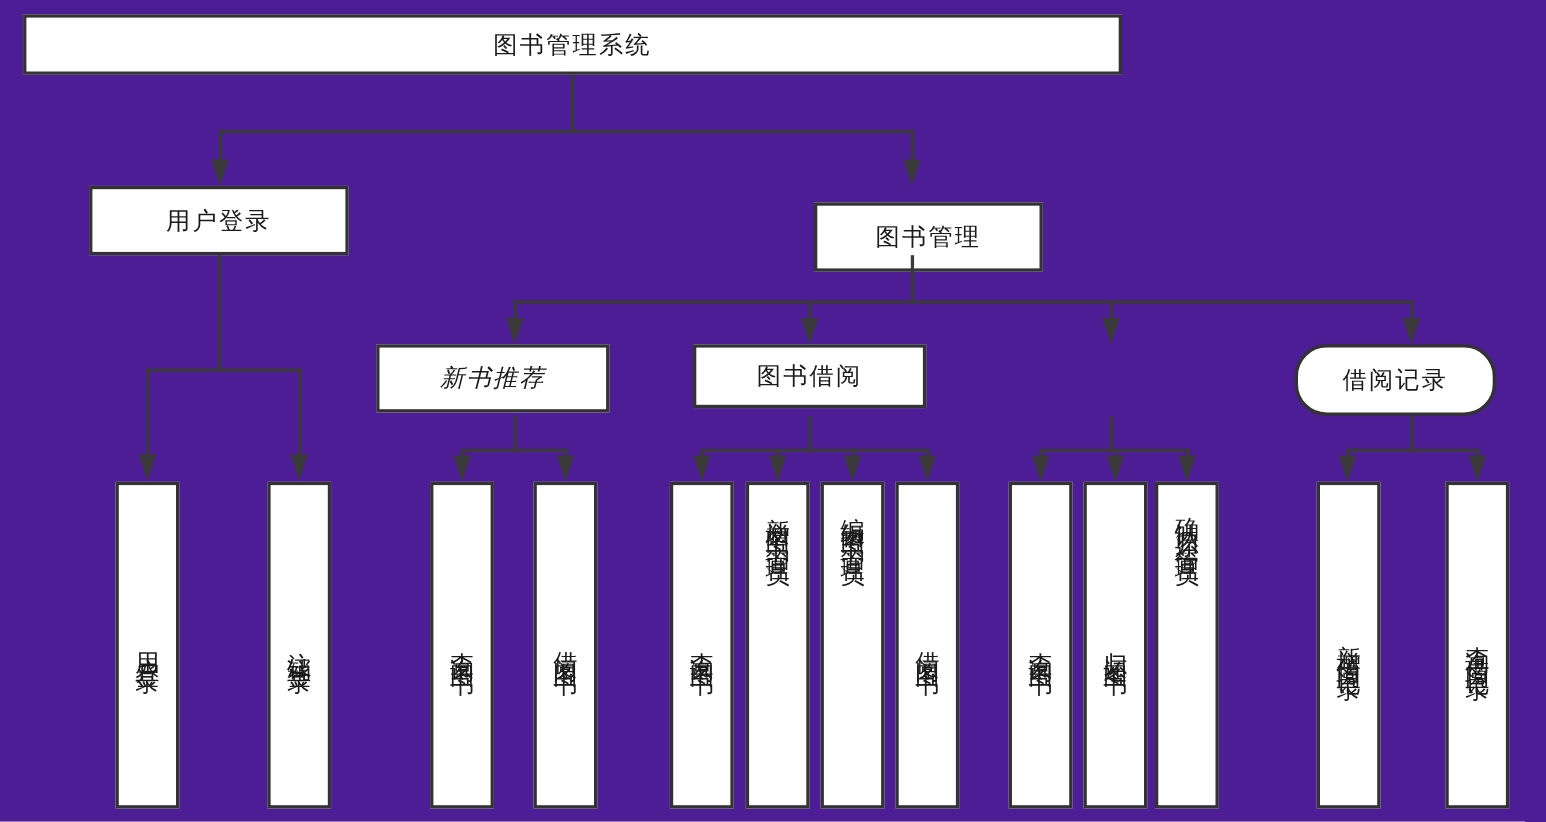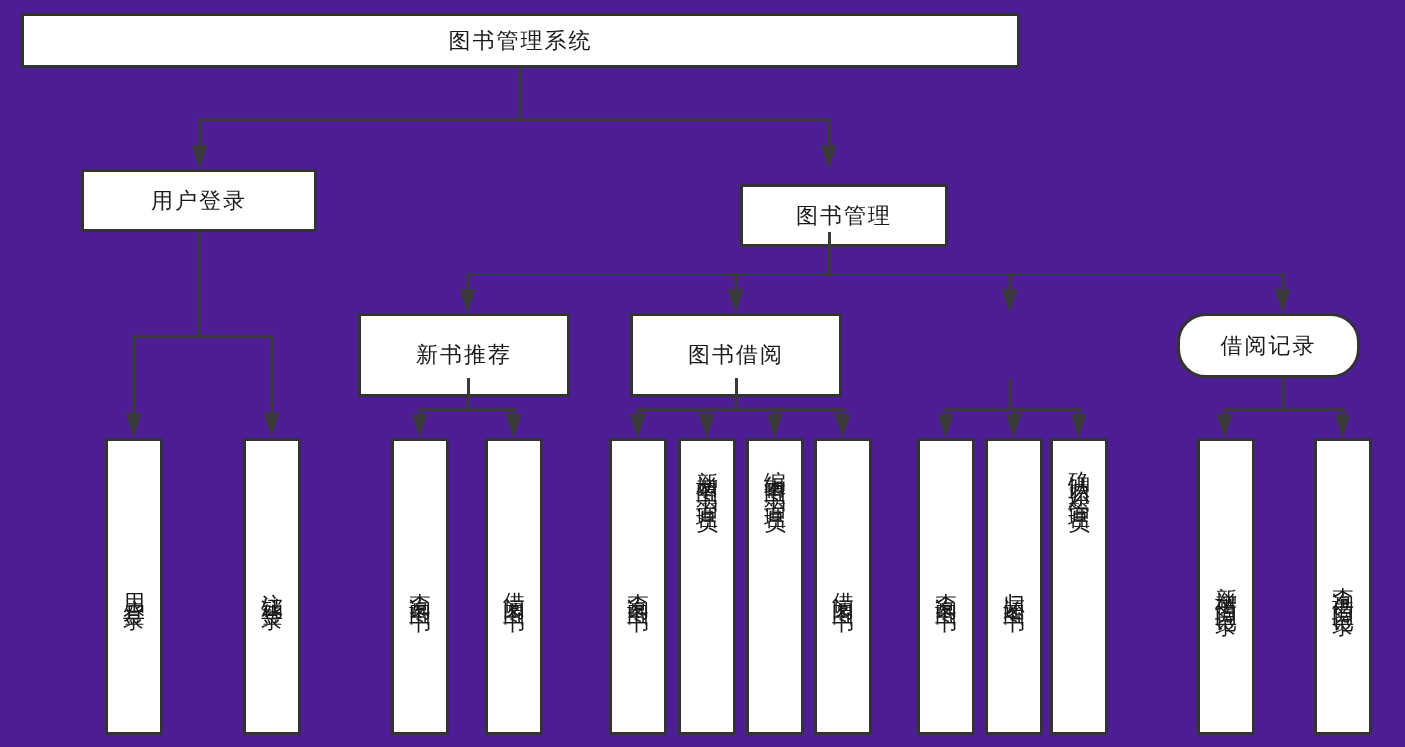--- a/index.html
+++ b/index.html
@@ -41,24 +41,24 @@
     <span class="hlabel">图书管理系统</span>
   </div>
 
   <div class="box" style="left:81px;top:169px;width:236px;height:63px;">
     <span class="hlabel">用户登录</span>
   </div>
   <div class="box" style="left:740px;top:169px;width:208px;height:63px;margin-top:15px;">
     <span class="hlabel">图书管理</span>
   </div>
 
-  <div class="box" style="left:358px;top:313px;width:212px;height:84px;">
+  <div class="box" style="left:342px;top:313px;width:212px;height:62px;font-style:italic;">
     <span class="hlabel">新书推荐</span>
   </div>
-  <div class="box" style="left:630px;top:313px;width:212px;height:84px;">
+  <div class="box" style="left:630px;top:313px;width:212px;height:58px;">
     <span class="hlabel">图书借阅</span>
   </div>
   <div class="box" style="left:1177px;top:313px;width:183px;height:65px;border-radius:29px;">
     <span class="hlabel">借阅记录</span>
   </div>
 
   <div class="box" style="left:105px;top:438px;width:58px;height:297px;">
     <span class="vtext">用户登录</span>
   </div>
   <div class="box" style="left:243px;top:438px;width:58px;height:297px;">

